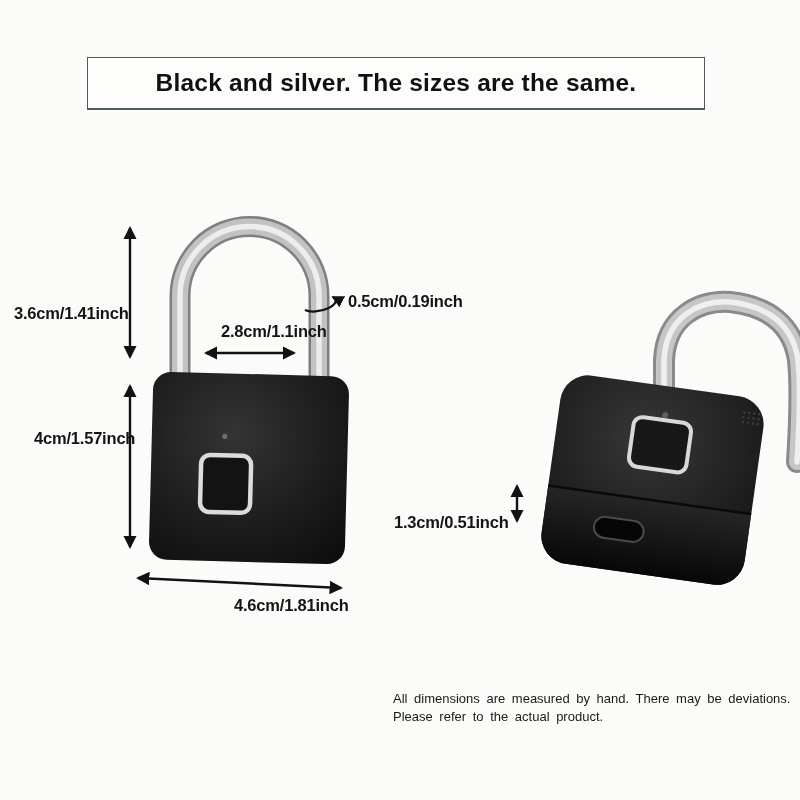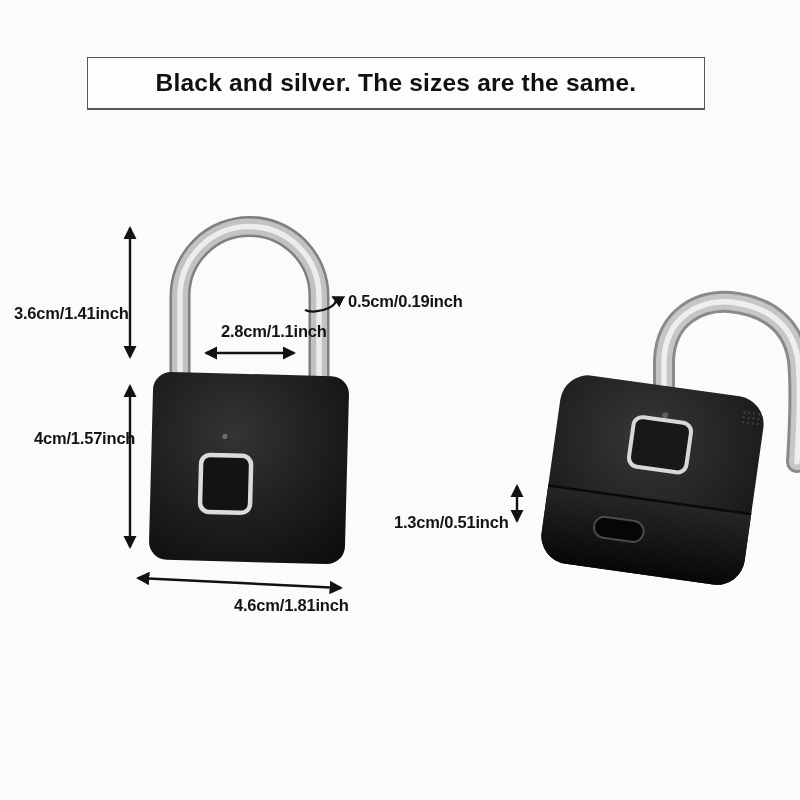--- a/index.html
+++ b/index.html
@@ -150,14 +150,18 @@
     <div class="hdr">Black and silver. The sizes are the same.</div>
   </div>
 
   <div class="dim-label" id="lbl-shackle-height">3.6cm/1.41inch</div>
   <div class="dim-label" id="lbl-shackle-width">2.8cm/1.1inch</div>
   <div class="dim-label" id="lbl-shackle-thickness">0.5cm/0.19inch</div>
   <div class="dim-label" id="lbl-body-height">4cm/1.57inch</div>
   <div class="dim-label" id="lbl-body-width">4.6cm/1.81inch</div>
   <div class="dim-label" id="lbl-port-height">1.3cm/0.51inch</div>
 
+  <div class="note">
+    <div>All dimensions are measured by hand. There may be deviations.</div>
+    <div>Please refer to the actual product.</div>
+  </div>
 
 </div>
 
 </body></html>

